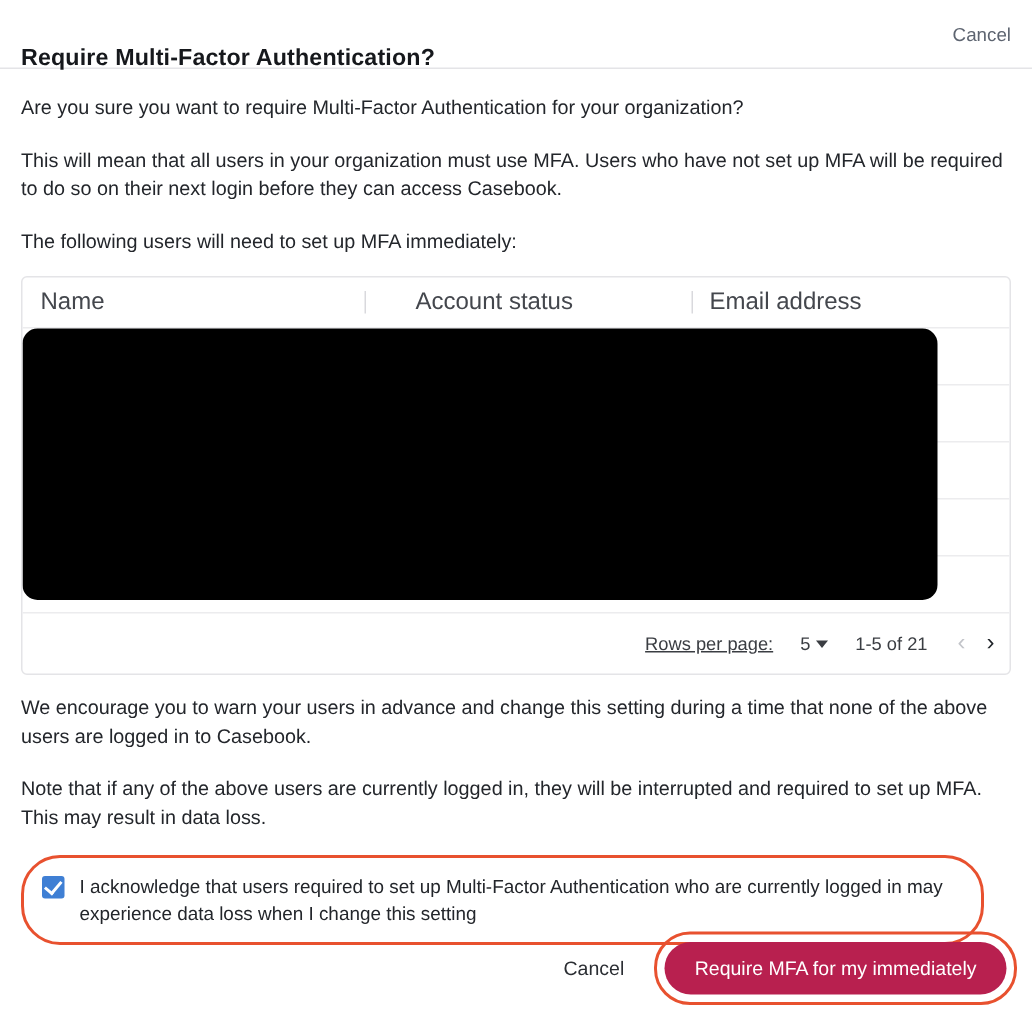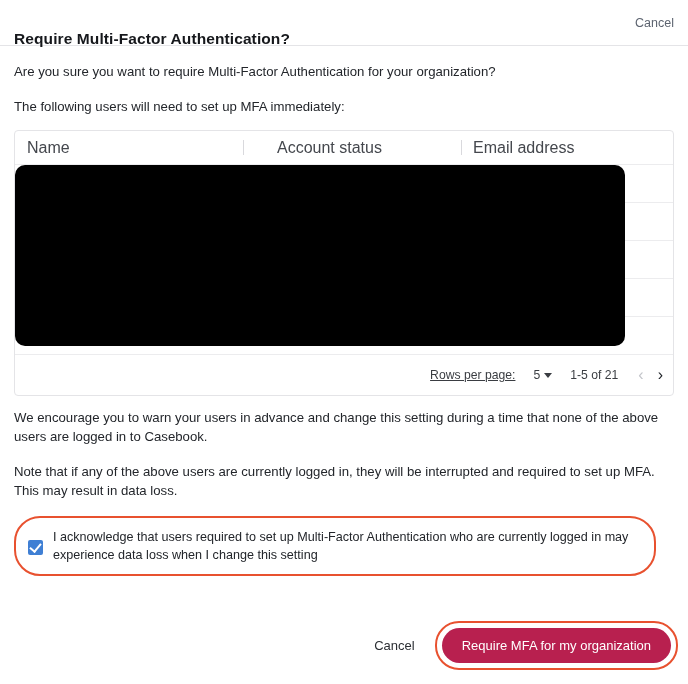--- a/index.html
+++ b/index.html
@@ -143,21 +143,21 @@
     user-select: none;
   }
   .chev.disabled { color: #c3c5ca; cursor: default; }
   .chev.active { color: #1f2328; }
   
   .ack-box {
     border: 2px solid #e8512f;
     border-radius: 26px;
     padding: 10px 16px 10px 12px;
     display: flex;
-    align-items: center;
+    align-items: flex-start;
     gap: 10px;
     margin: 6px 18px 0 0;
   }
   .checkbox {
     width: 15px;
     height: 15px;
     background: #3f7fd4;
     border-radius: 2px;
     flex: 0 0 auto;
     margin-top: 2px;
@@ -222,20 +222,21 @@
 <div class="dialog">
 
   <div class="dialog-header">
     <div class="dialog-title">Require Multi-Factor Authentication?</div>
     <div class="close-link">Cancel</div>
   </div>
 
   <div class="dialog-body">
 
     <p class="para">Are you sure you want to require Multi-Factor Authentication for your organization?</p>
+    <p class="para">This will mean that all users in your organization must use MFA. Users who have not set up MFA will be required to do so on their next login before they can access Casebook.</p>
     <p class="para tight">The following users will need to set up MFA immediately:</p>
 
     <div class="table-card">
 
       <div class="table-head">
         <div class="th col-name">Name</div>
         <div class="th col-status">Account status</div>
         <div class="th col-email">Email address</div>
       </div>
 
@@ -289,17 +290,17 @@
     <div class="ack-box">
       <div class="checkbox"></div>
       <div class="ack-text">I acknowledge that users required to set up Multi-Factor Authentication who are currently logged in may experience data loss when I change this setting</div>
     </div>
 
   </div>
 
   <div class="actions">
     <button class="btn-cancel">Cancel</button>
     <span class="primary-wrap">
-      <button class="btn-primary">Require MFA for my organization</button>
+      <button class="btn-primary">Require MFA for my immediately</button>
     </span>
   </div>
 
 </div>
 
 </body></html>

